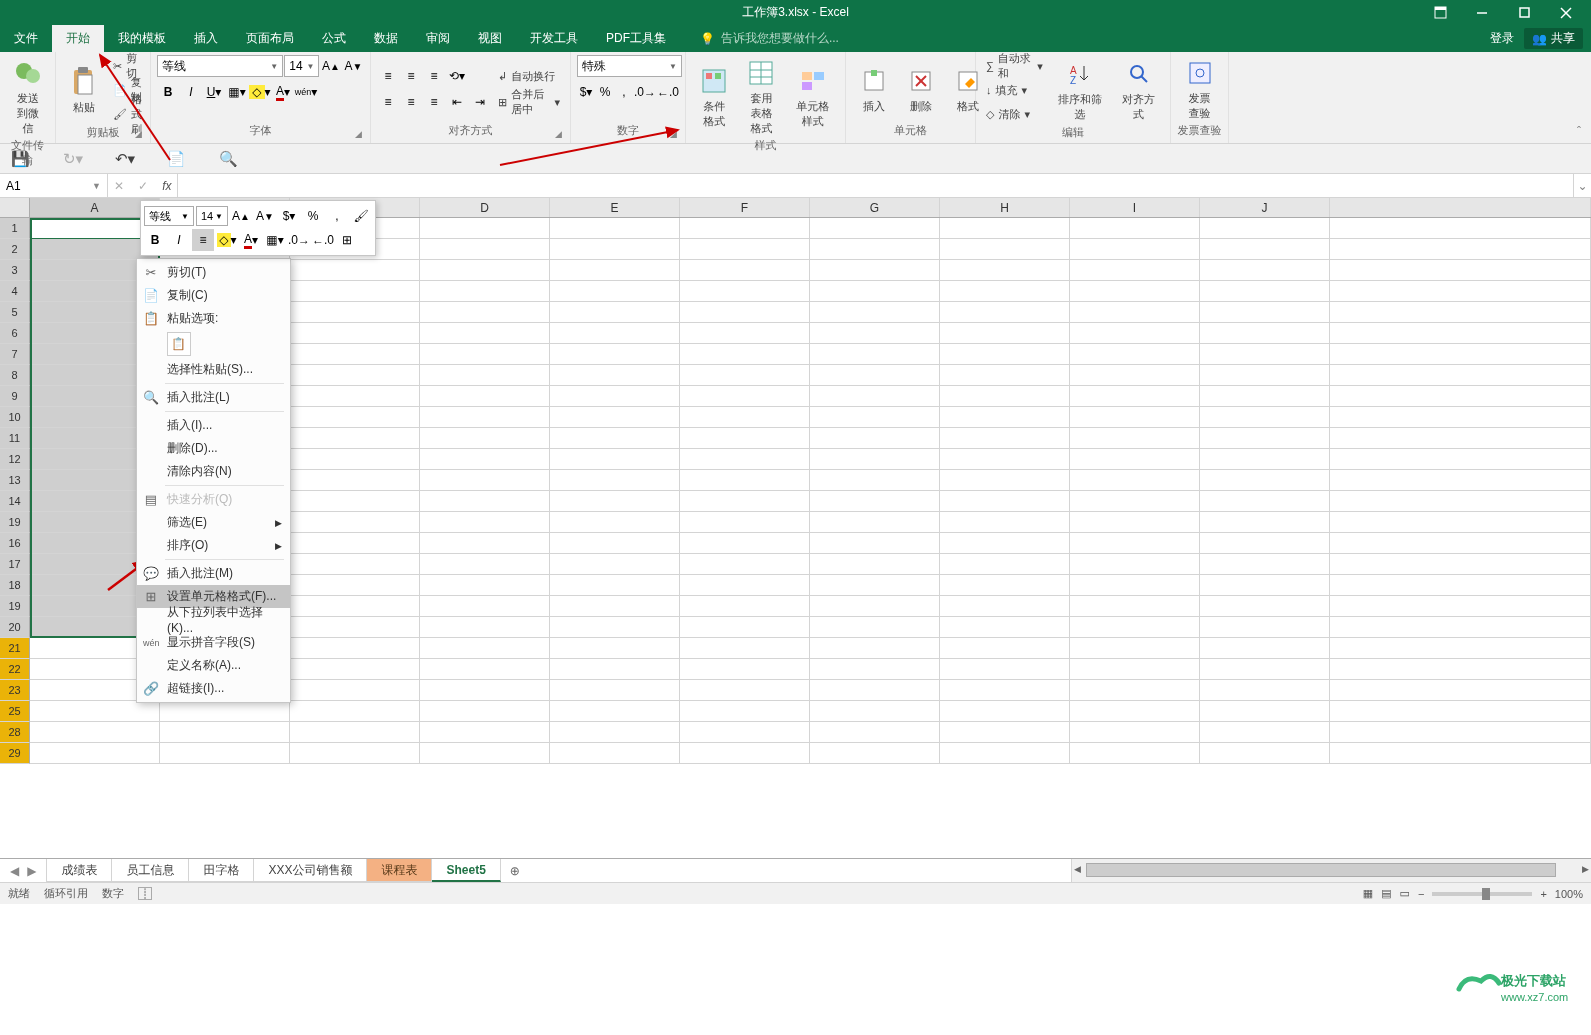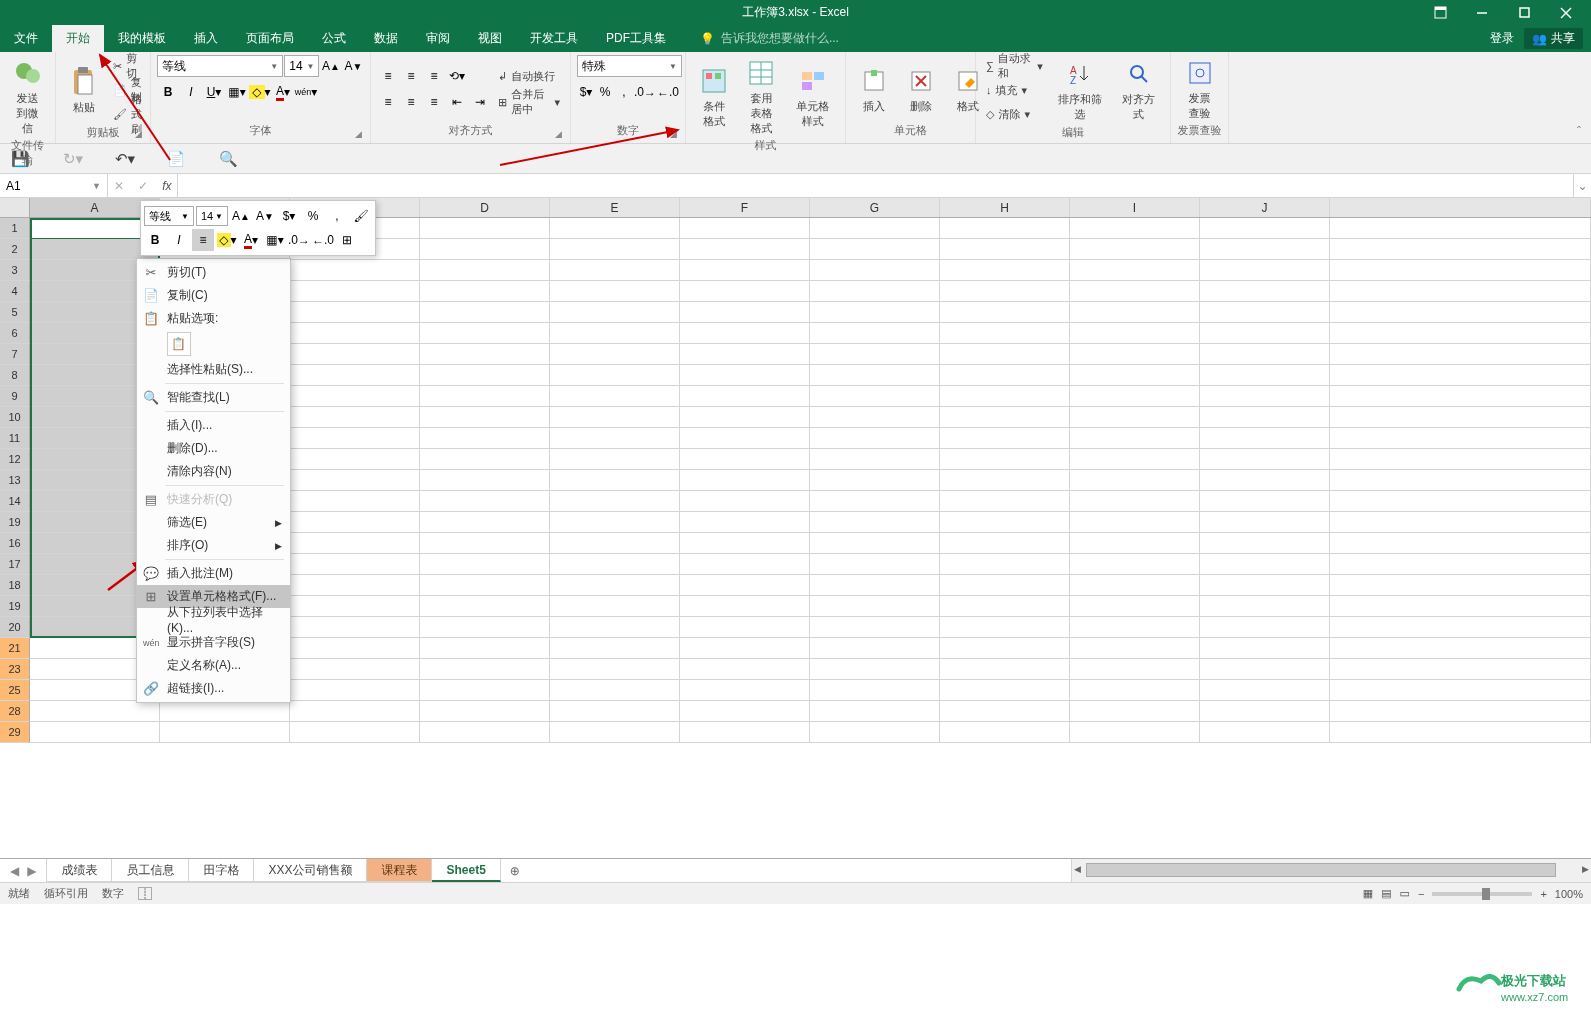--- a/index.html
+++ b/index.html
@@ -32,21 +32,21 @@
     .namebox-bar { background: #fff; height: 24px; border-bottom: 1px solid #d4d4d4; display: flex; align-items: stretch; font-size: 12px; }
     .name-box { width: 108px; border-right: 1px solid #d4d4d4; display: flex; align-items: center; padding: 0 6px; justify-content: space-between; }
     .fx-btns { display: flex; align-items: center; border-right: 1px solid #d4d4d4; padding: 0 6px; gap: 14px; color: #b0b0b0; }
     .formula-bar { flex: 1; display: flex; align-items: center; padding: 0 6px; }
     .grid-area { position: relative; background: #fff; }
     .col-headers { display: flex; height: 20px; background: #e6e6e6; border-bottom: 1px solid #ababab; }
     .corner { width: 30px; border-right: 1px solid #ababab; background: #e6e6e6; }
     .col-h { border-right: 1px solid #d4d4d4; display: flex; align-items: center; justify-content: center; font-size: 12px; color: #333; background: #e6e6e6; }
     .col-h.sel { background: #cfcfcf; }
     .row { display: flex; height: 21px; }
-    .row-h { width: 30px; border-right: 1px solid #ababab; border-bottom: 1px solid #d4d4d4; display: flex; align-items: center; justify-content: center; font-size: 11px; background: #fdba74; color: #333; }
+    .row-h { width: 30px; border-right: 1px solid #ababab; border-bottom: 1px solid #d4d4d4; display: flex; align-items: center; justify-content: center; font-size: 11px; background: #eab308; color: #333; }
     .row-h.sel { background: #cfcfcf; }
     .cell { border-right: 1px solid #d4d4d4; border-bottom: 1px solid #d4d4d4; }
     .cell.sel { background: #cfcfcf; }
     .cell.first-sel { background: #fff; outline: 1px solid #217346; outline-offset: -1px; }
     .sel-border { position: absolute; border: 2px solid #217346; pointer-events: none; }
     .mini-toolbar { position: absolute; background: #fff; border: 1px solid #c6c6c6; box-shadow: 2px 2px 6px rgba(0,0,0,0.2); padding: 3px; z-index: 100; }
     .mini-row { display: flex; gap: 2px; align-items: center; height: 24px; }
     .mini-dd { border: 1px solid #ababab; height: 20px; padding: 0 4px; display: flex; align-items: center; font-size: 11px; background: #fff; }
     .mini-btn { width: 22px; height: 22px; display: flex; align-items: center; justify-content: center; cursor: pointer; font-size: 12px; }
     .ctx-menu { position: absolute; background: #fcfcfc; border: 1px solid #c6c6c6; box-shadow: 2px 2px 8px rgba(0,0,0,0.25); width: 155px; z-index: 99; font-size: 12px; padding: 2px 0; }
@@ -126,21 +126,21 @@
     <div class="share-btn">
       <span>👥</span>
       <span>共享</span>
     </div>
   </div>
 </div>
 
 <div class="ribbon">
 
   <div class="ribbon-group" style="width:56px">
-    <div class="rg-content" style="justify-content:center">
+    <div class="rg-content" style="justify-content:flex-start">
       <div class="big-btn">
         <div class="ico">
             <svg width="28" height="24">
               <circle cx="10" cy="10" r="8" fill="#7bbb5e"></circle>
               <circle cx="19" cy="15" r="7" fill="#a5d895"></circle>
             </svg>
           </div>
         <div><span>发送</span><br><span>到微信</span></div>
       </div>
     </div>
@@ -702,20 +702,34 @@
       <div class="cell" style="width:130px"></div>
       <div class="cell" style="width:130px"></div>
       <div class="cell" style="width:130px"></div>
       <div class="cell" style="width:130px"></div>
       <div class="cell" style="width:130px"></div>
       <div class="cell" style="width:130px"></div>
       <div class="cell" style="width:130px"></div>
       <div class="cell" style="flex:1"></div>
     </div>
     <div class="row">
+      <div class="row-h ">22</div>
+      <div class="cell" style="width:130px"></div>
+      <div class="cell" style="width:130px"></div>
+      <div class="cell" style="width:130px"></div>
+      <div class="cell" style="width:130px"></div>
+      <div class="cell" style="width:130px"></div>
+      <div class="cell" style="width:130px"></div>
+      <div class="cell" style="width:130px"></div>
+      <div class="cell" style="width:130px"></div>
+      <div class="cell" style="width:130px"></div>
+      <div class="cell" style="width:130px"></div>
+      <div class="cell" style="flex:1"></div>
+    </div>
+    <div class="row">
       <div class="row-h ">23</div>
       <div class="cell" style="width:130px"></div>
       <div class="cell" style="width:130px"></div>
       <div class="cell" style="width:130px"></div>
       <div class="cell" style="width:130px"></div>
       <div class="cell" style="width:130px"></div>
       <div class="cell" style="width:130px"></div>
       <div class="cell" style="width:130px"></div>
       <div class="cell" style="width:130px"></div>
       <div class="cell" style="width:130px"></div>
@@ -814,21 +828,21 @@
       <span class="ci-ico">📋</span>
       <span>粘贴选项:</span>
     </div>
   <div class="ctx-paste-opts"><div class="paste-icon-btn">📋</div></div>
   <div class="ctx-item">
       <span>选择性粘贴(S)...</span>
     </div>
   <div class="ctx-sep"></div>
   <div class="ctx-item">
       <span class="ci-ico">🔍</span>
-      <span>智能查找(L)</span>
+      <span>插入批注(L)</span>
     </div>
   <div class="ctx-sep"></div>
   <div class="ctx-item">
       <span>插入(I)...</span>
     </div>
   <div class="ctx-item">
       <span>删除(D)...</span>
     </div>
   <div class="ctx-item">
       <span>清除内容(N)</span>

